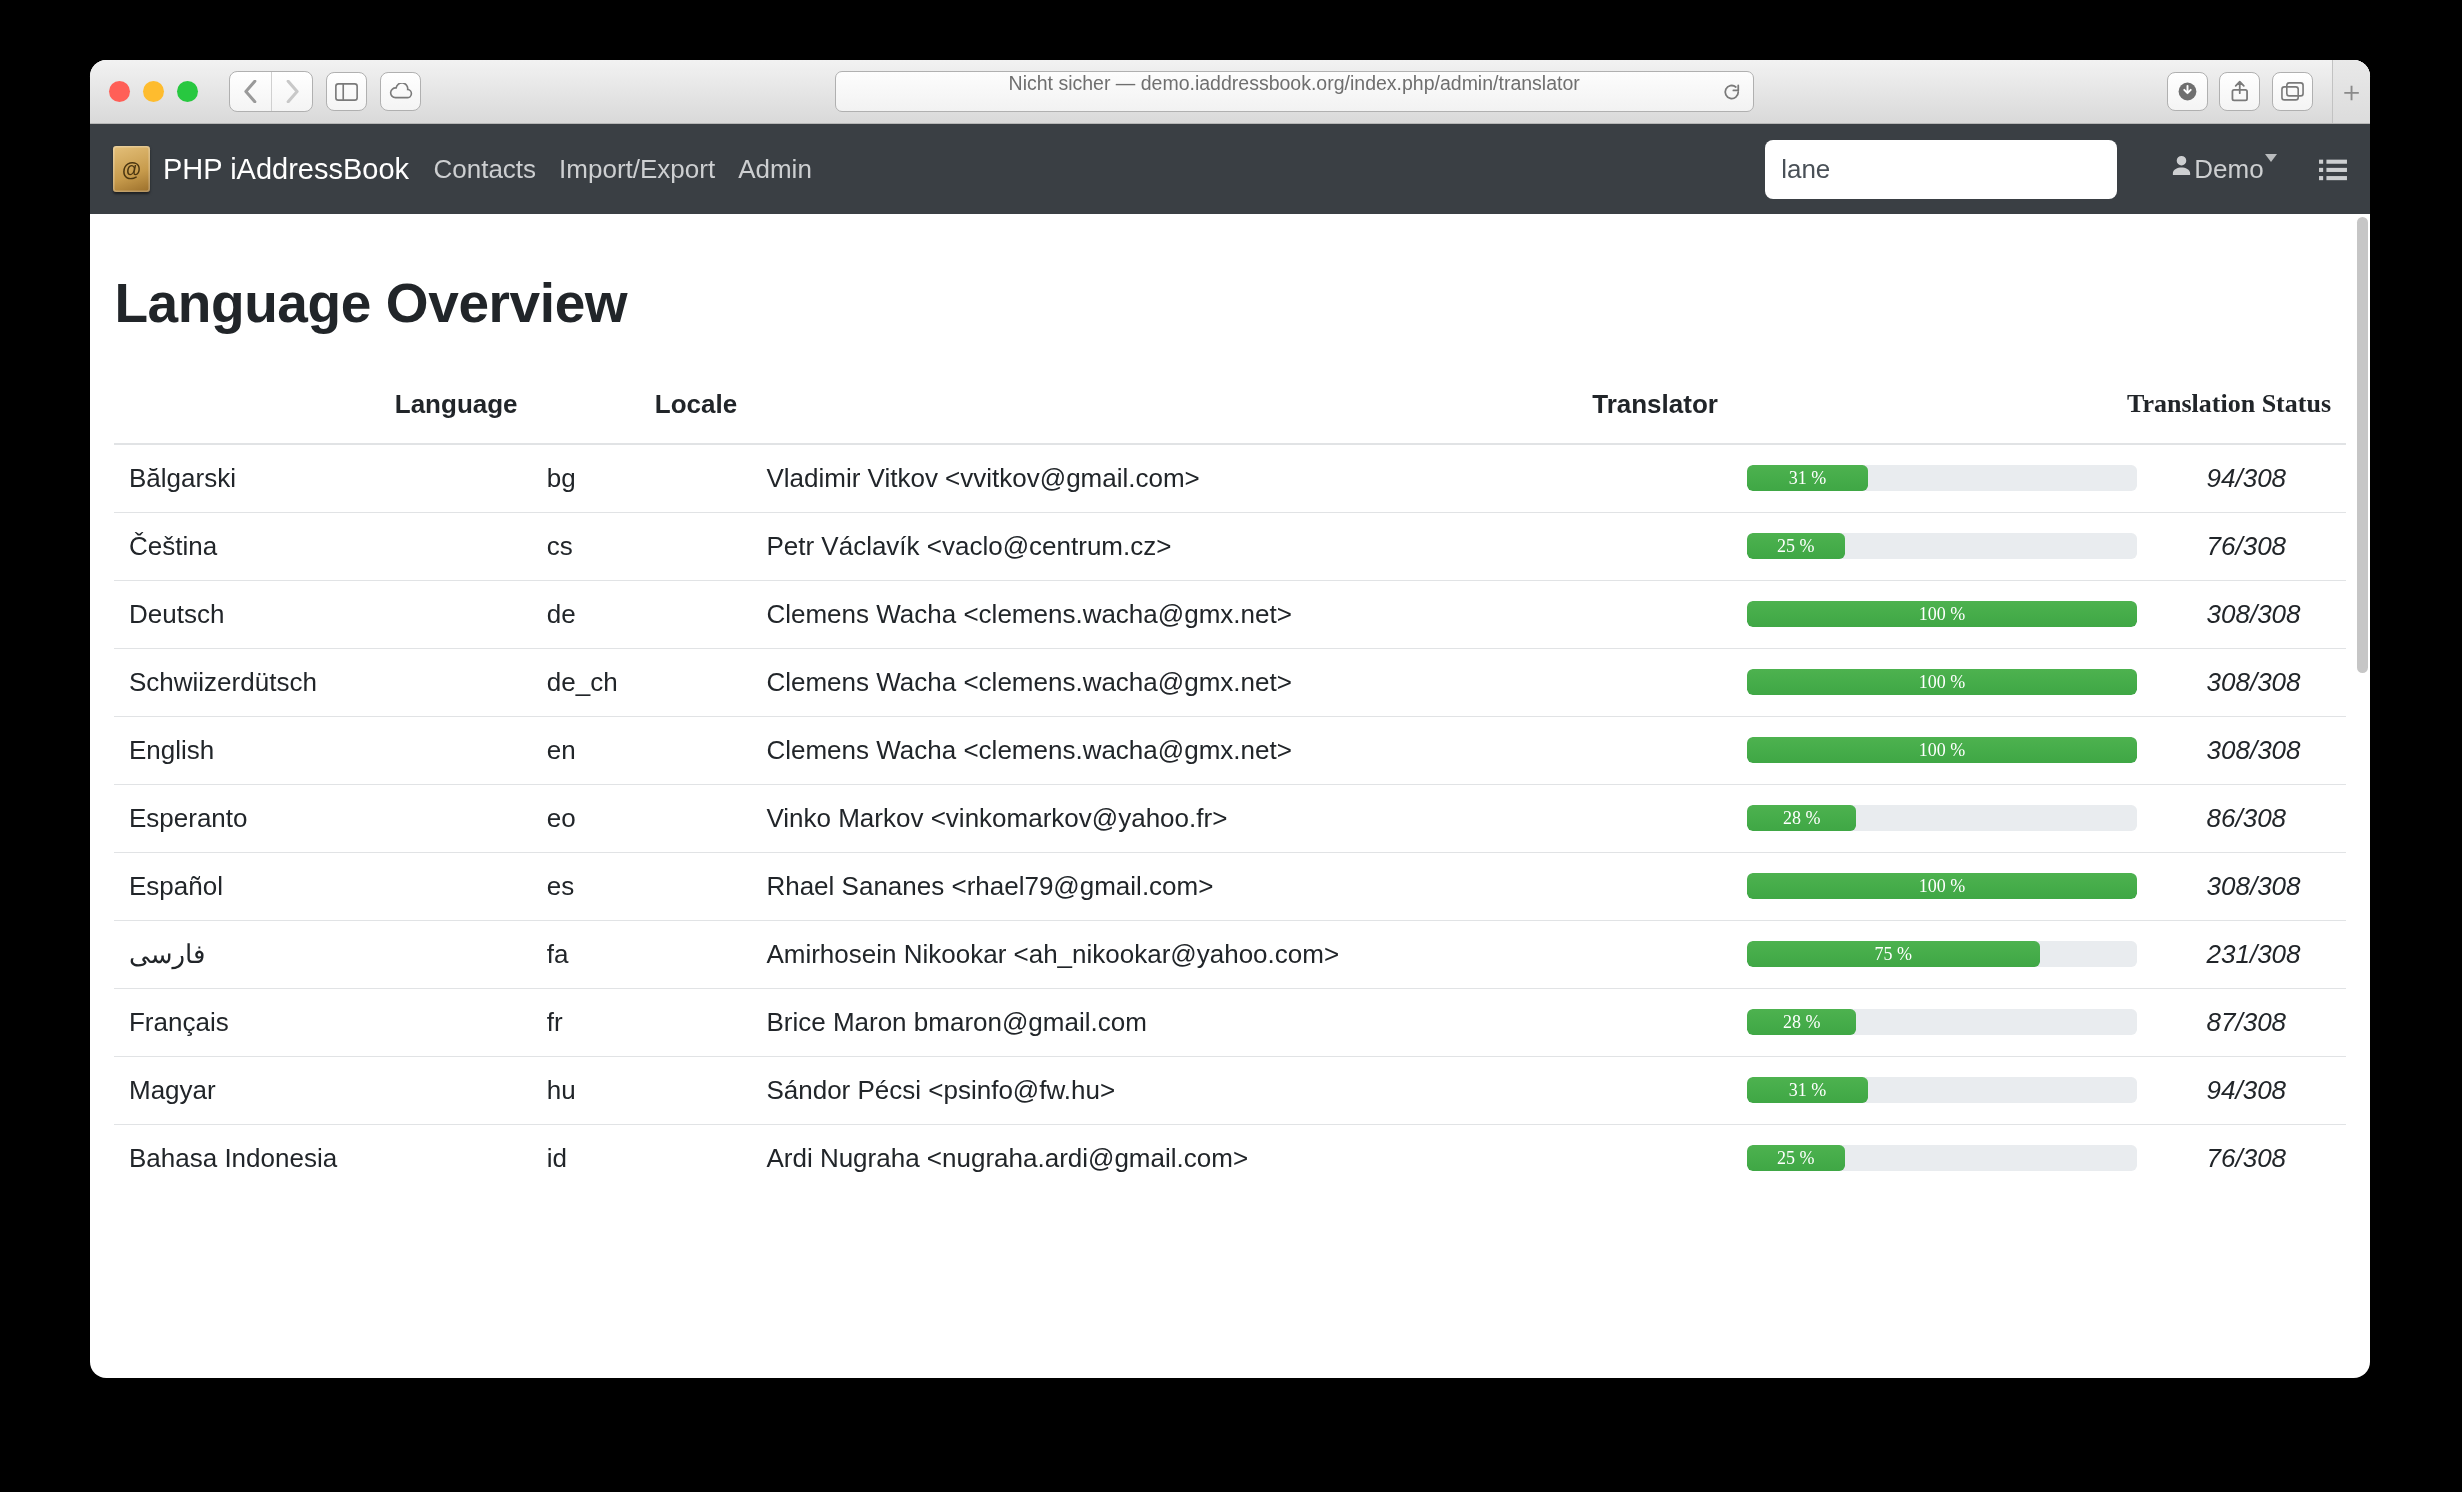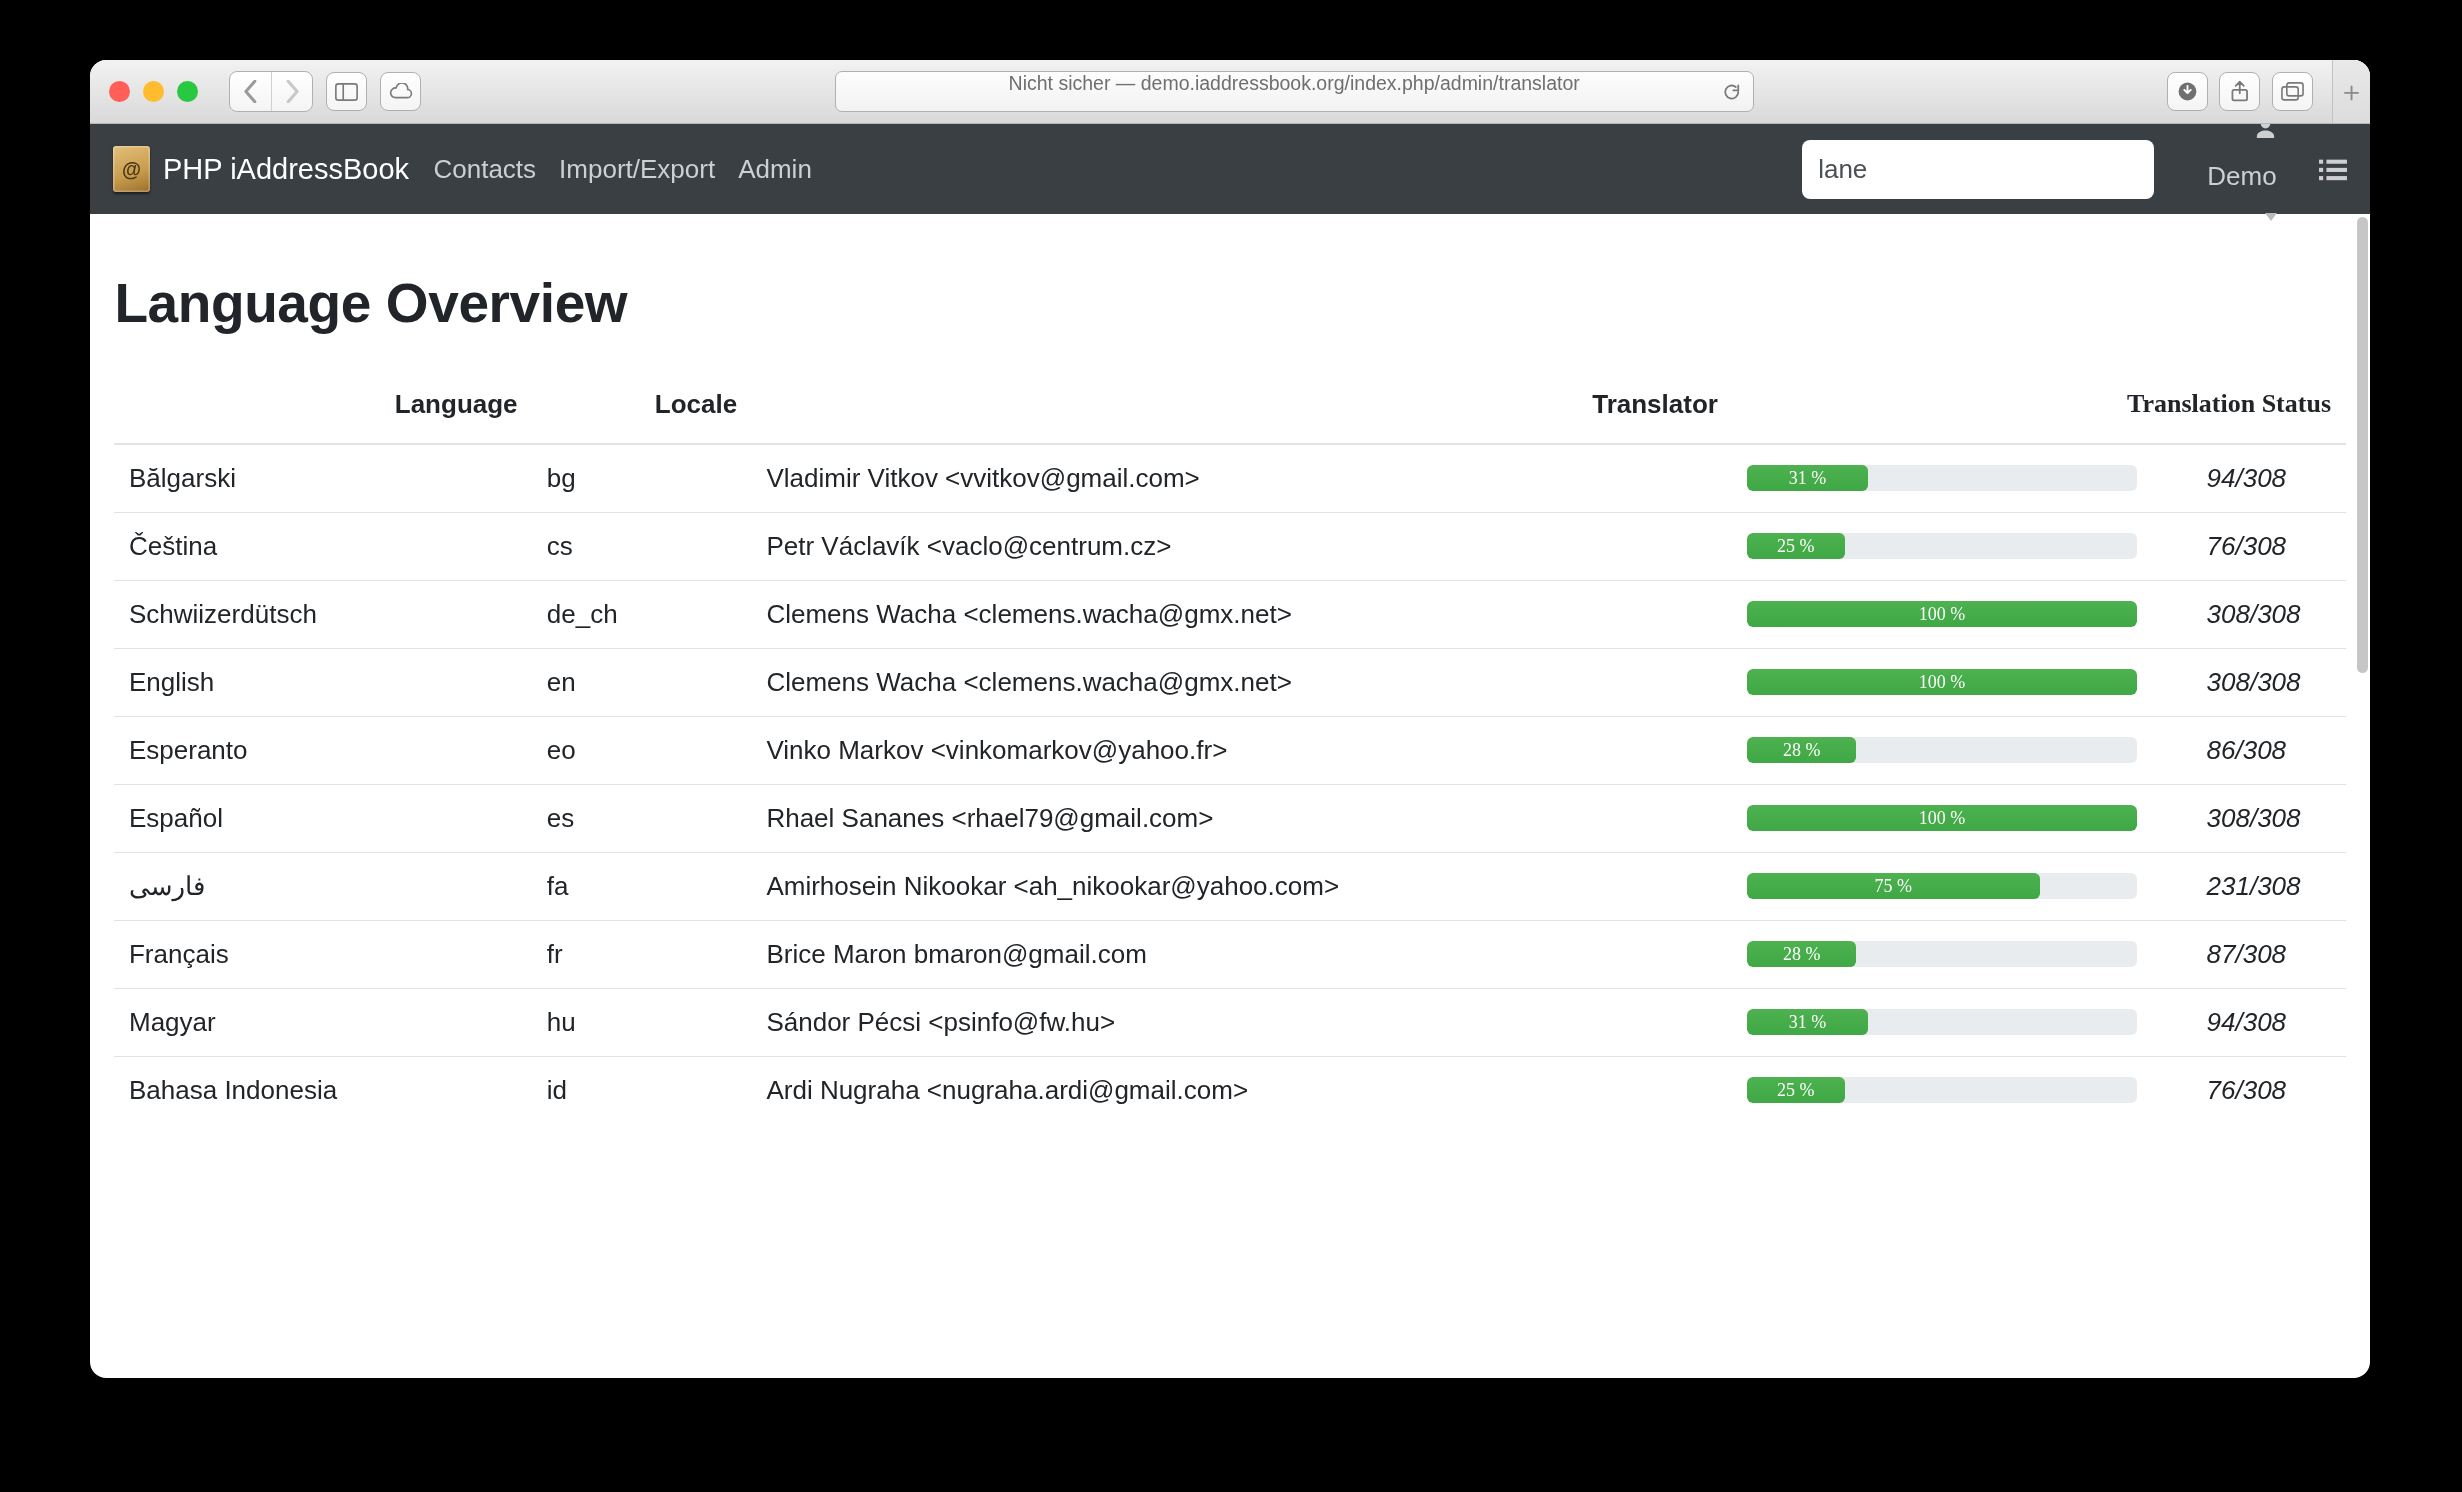--- a/index.html
+++ b/index.html
@@ -107,21 +107,21 @@
   }
   .brand-icon::after{content:"@";position:absolute;inset:0;display:flex;align-items:center;justify-content:center;color:#4a3510;font-size:19.5px;font-weight:700;}
   .nav-links{display:flex;gap:23px;}
   .nav-links a{color:var(--navbar-text);text-decoration:none;}
   .nav-spacer{flex:1;}
   .search-box{
     width:352px;height:59px;border-radius:8.1px;border:none;
     background:#fff;color:#495057;font-size:26px;padding:0 16.3px;
     box-sizing:border-box;
   }
-  .user-menu{display:flex;align-items:flex-end;gap:21px;color:var(--navbar-text);margin-left:29px;flex-direction:column;}
+  .user-menu{display:flex;align-items:flex-start;gap:1px;color:var(--navbar-text);margin-left:29px;}
   .user-menu .caret{width:0;height:0;border-left:6.5px solid transparent;border-right:6.5px solid transparent;border-top:8.1px solid #b9bcbe;}
   .list-toggle{margin-left:18px;color:var(--navbar-text);}
 
   
   .content{flex:1;overflow:hidden;position:relative;}
   .content-inner{padding:24.4px 24.4px 0 24.4px;}
   h1.page-title{font-size:55px;font-weight:600;margin:33px 0 37px 0;letter-spacing:-0.4px;}
   table.lang{width:100%;border-collapse:collapse;font-size:26px;}
   table.lang th{
     text-align:right;font-weight:700;padding:16.3px 14.6px 23px 14.6px;
@@ -287,20 +287,32 @@
                 <td class="col-translator">Petr Václavík &lt;vaclo@centrum.cz&gt;</td>
                 <td class="col-status">
                   <div class="progress">
                     <div class="bar" style="width: 25%;"></div>
                     <div class="pct" style="width: 25%;">25 %</div>
                   </div>
                 </td>
                 <td class="col-count">76/308</td>
               </tr>
               <tr>
+                <td class="col-lang">Deutsch</td>
+                <td class="col-locale">de</td>
+                <td class="col-translator">Clemens Wacha &lt;clemens.wacha@gmx.net&gt;</td>
+                <td class="col-status">
+                  <div class="progress">
+                    <div class="bar" style="width: 100%;"></div>
+                    <div class="pct" style="width: 100%;">100 %</div>
+                  </div>
+                </td>
+                <td class="col-count">308/308</td>
+              </tr>
+              <tr>
                 <td class="col-lang">Schwiizerdütsch</td>
                 <td class="col-locale">de_ch</td>
                 <td class="col-translator">Clemens Wacha &lt;clemens.wacha@gmx.net&gt;</td>
                 <td class="col-status">
                   <div class="progress">
                     <div class="bar" style="width: 100%;"></div>
                     <div class="pct" style="width: 100%;">100 %</div>
                   </div>
                 </td>
                 <td class="col-count">308/308</td>

